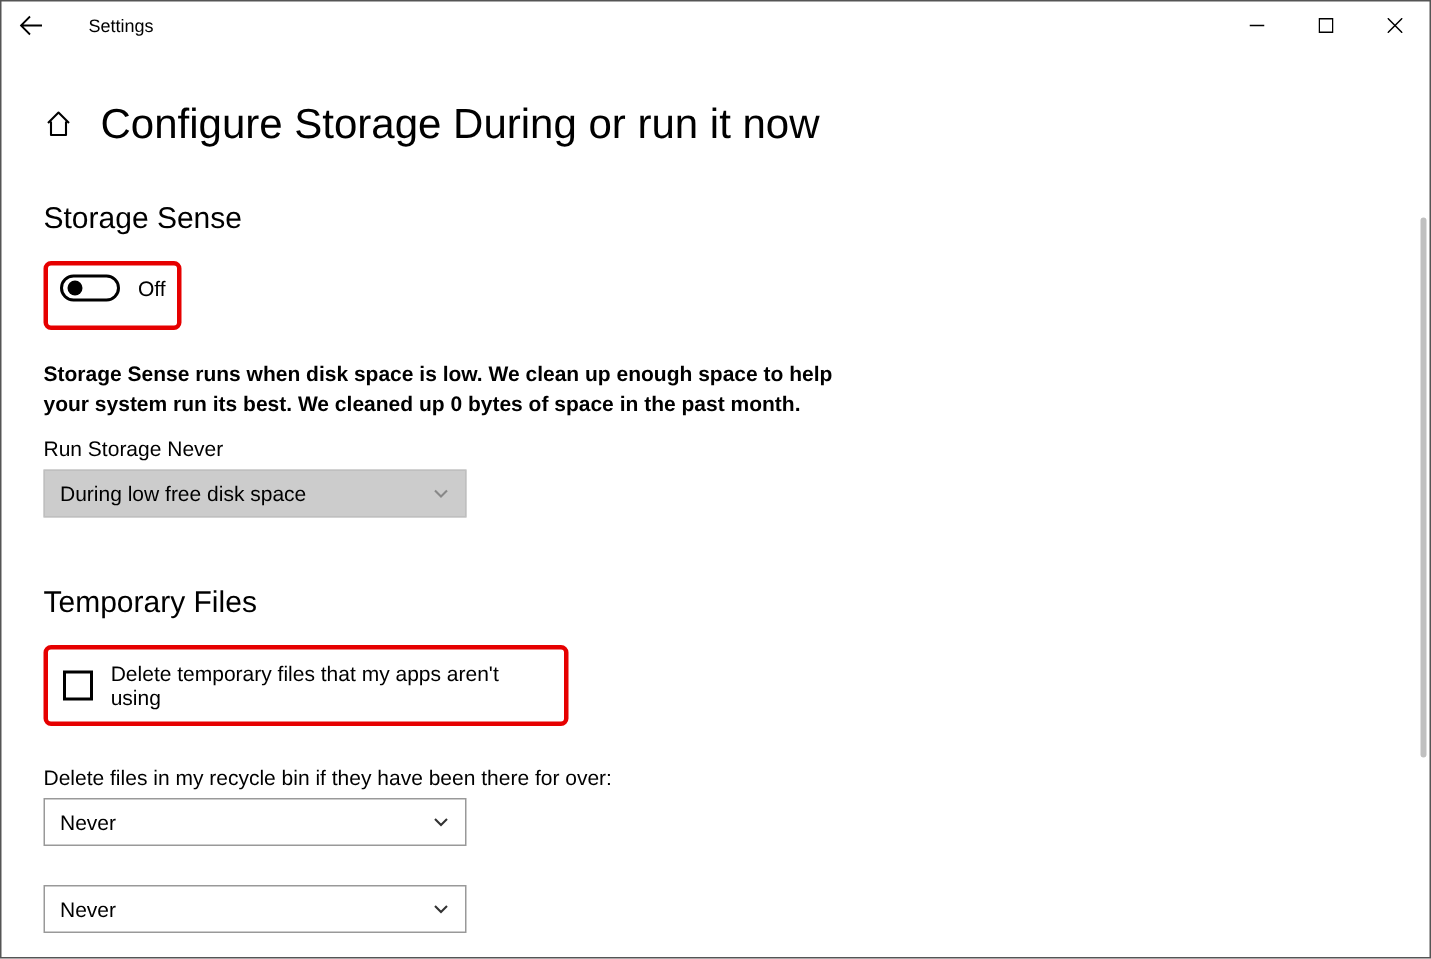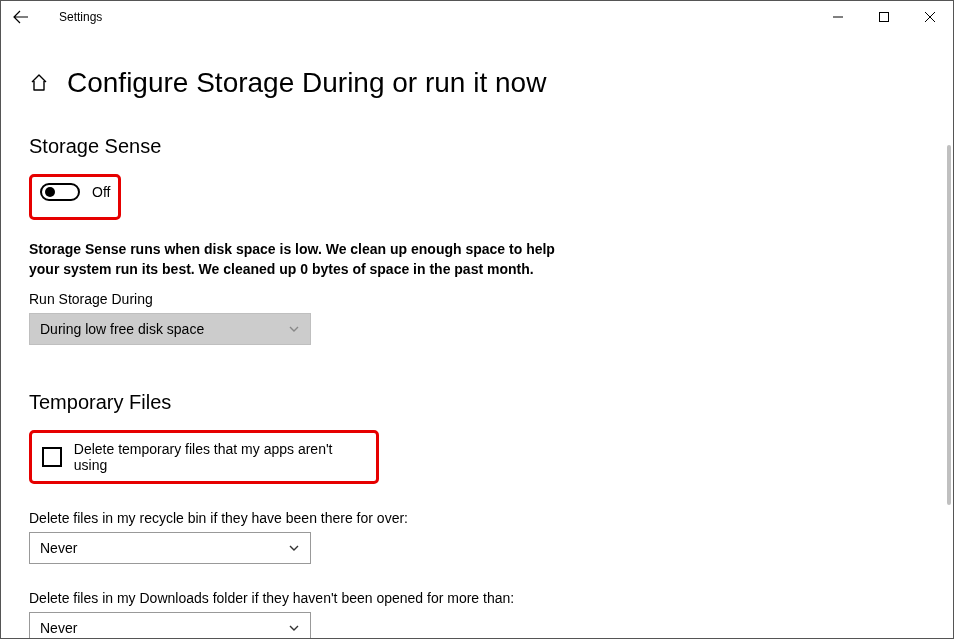--- a/index.html
+++ b/index.html
@@ -215,21 +215,21 @@
       <div class="toggle-row">
         <div class="toggle">
           <div class="toggle-knob"></div>
         </div>
         <span>Off</span>
       </div>
     </div>
 
     <div class="desc" style="margin-top:20px;font-weight:bold;">Storage Sense runs when disk space is low. We clean up enough space to help your system run its best. We cleaned up 0 bytes of space in the past month.</div>
 
-    <div class="field-label">Run Storage During</div>
+    <div class="field-label">Run Storage Never</div>
     <div class="dropdown disabled">
       <span>During low free disk space</span>
       <svg width="12" height="12" viewBox="0 0 12 12">
           <path d="M2 4 L6 8 L10 4" stroke="#888" stroke-width="1.4" fill="none"></path>
         </svg>
     </div>
 
     
     <div class="section-gap"></div>
     <div class="section-heading">Temporary Files</div>
@@ -244,21 +244,20 @@
     <div class="sub-gap"></div>
     <div class="field-label">Delete files in my recycle bin if they have been there for over:</div>
     <div class="dropdown">
       <span>Never</span>
       <svg width="12" height="12" viewBox="0 0 12 12">
           <path d="M2 4 L6 8 L10 4" stroke="#333" stroke-width="1.4" fill="none"></path>
         </svg>
     </div>
 
     <div class="sub-gap"></div>
-    <div class="field-label">Delete files in my Downloads folder if they haven't been opened for more than:</div>
     <div class="dropdown">
       <span>Never</span>
       <svg width="12" height="12" viewBox="0 0 12 12">
           <path d="M2 4 L6 8 L10 4" stroke="#333" stroke-width="1.4" fill="none"></path>
         </svg>
     </div>
 
     <div class="scrollbar"></div>
   </div>
 </div>

